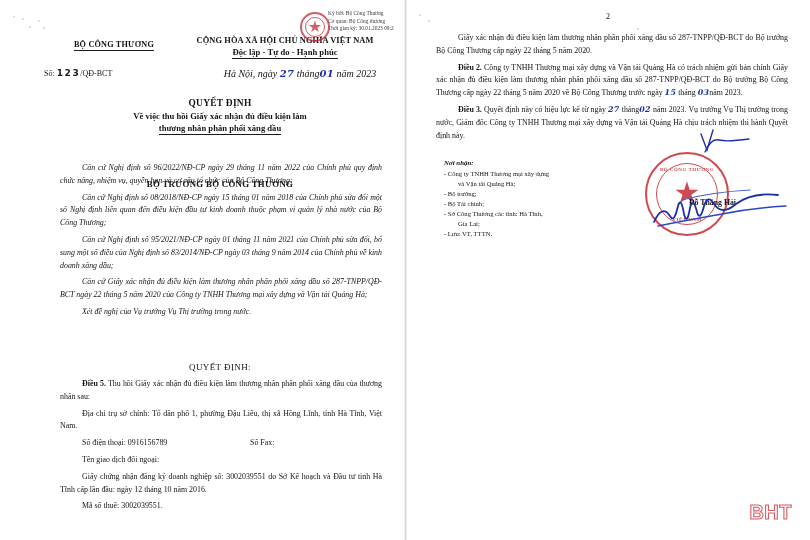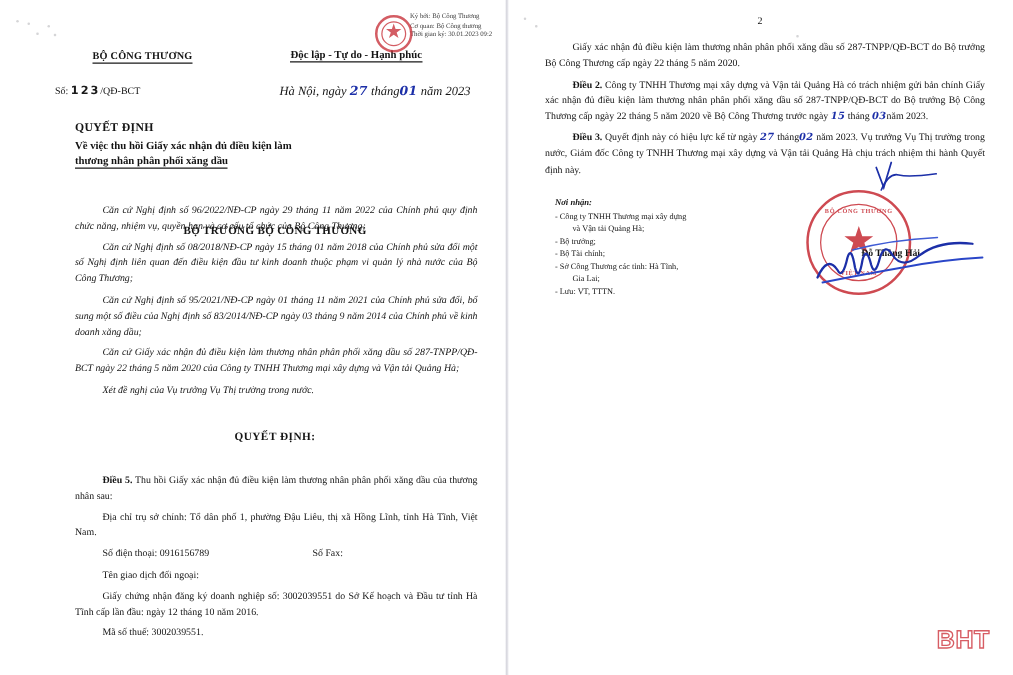--- a/index.html
+++ b/index.html
@@ -82,40 +82,40 @@
   .hdr-number {
     left: 44px; top: 68px; width: 150px;
     text-align: left; font-size: 8px;
   }
 
   .hdr-date {
     left: 210px; top: 68px; width: 180px;
     text-align: center; font-size: 10px; font-style: italic;
   }
 
-  .title-block { left: 60px; top: 98px; width: 320px; text-align: left; }
+  .title-block { left: 60px; top: 98px; width: 320px; text-align: center; }
   .title-main { font-size: 9.4px; font-weight: bold; letter-spacing: .3px; }
   .title-sub  { font-size: 8.6px; font-weight: bold; line-height: 1.45; margin-top: 2px; }
   .title-sub .ul { border-bottom: 1px solid #1a1a1a; padding-bottom: 1px; }
 
   .authority {
     left: 60px; top: 143px; width: 320px;
     text-align: center; font-size: 8.8px; font-weight: bold; letter-spacing: .3px; margin-top: 36px;
   }
 
   .body-left {
     left: 60px; top: 162px; width: 322px;
     font-size: 7.9px; line-height: 1.62;
   }
   .body-left p { text-indent: 22px; text-align: justify; font-style: italic; }
   .body-left p + p { margin-top: 4px; }
 
   .decide-word {
-    left: 60px; top: 344px; width: 320px;
-    text-align: center; font-size: 9px; font-weight: bold; letter-spacing: .4px;
+    left: 60px; top: 362px; width: 320px;
+    text-align: center; font-size: 9px; font-weight: normal; letter-spacing: .4px;
   }
 
   .body-left2 {
     left: 60px; top: 378px; width: 322px;
     font-size: 7.9px; line-height: 1.62;
   }
   .body-left2 p { text-indent: 22px; text-align: justify; }
   .body-left2 p + p { margin-top: 4px; }
 
   .row-2col { display: flex; }
@@ -283,20 +283,21 @@
   <div class="speck" style="left:13px;top:16px;width:2px;height:2px;"></div>
   <div class="speck" style="left:419px;top:14px;width:2px;height:2px;"></div>
   <div class="speck" style="left:428px;top:20px;width:1.5px;height:1.5px;"></div>
   <div class="speck" style="left:637px;top:28px;width:1.5px;height:1.5px;"></div>
 
   <div class="blk hdr-ministry">
     <span>BỘ CÔNG THƯƠNG</span>
   </div>
 
   <div class="blk hdr-nation">
+    <div class="l1">CỘNG HÒA XÃ HỘI CHỦ NGHĨA VIỆT NAM</div>
     <div class="l2">
       <span>Độc lập - Tự do - Hạnh phúc</span>
     </div>
   </div>
 
   <div class="blk hdr-number">
     <span>Số:</span>
     <span class="stamped">123</span><span>/QĐ-BCT</span>
   </div>
 

